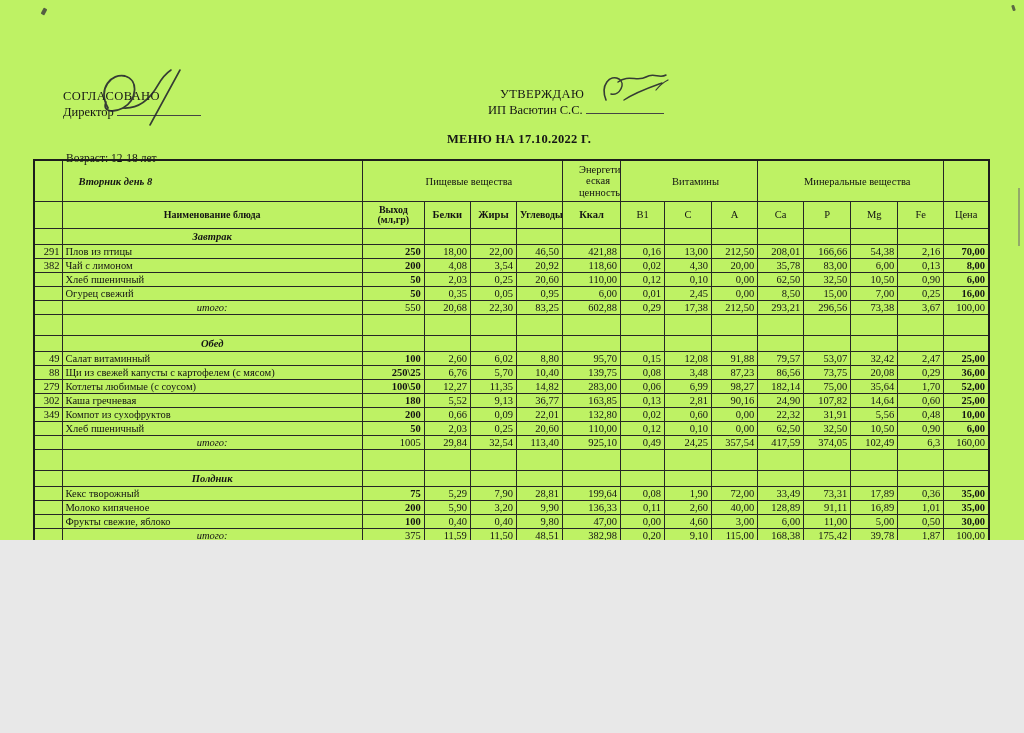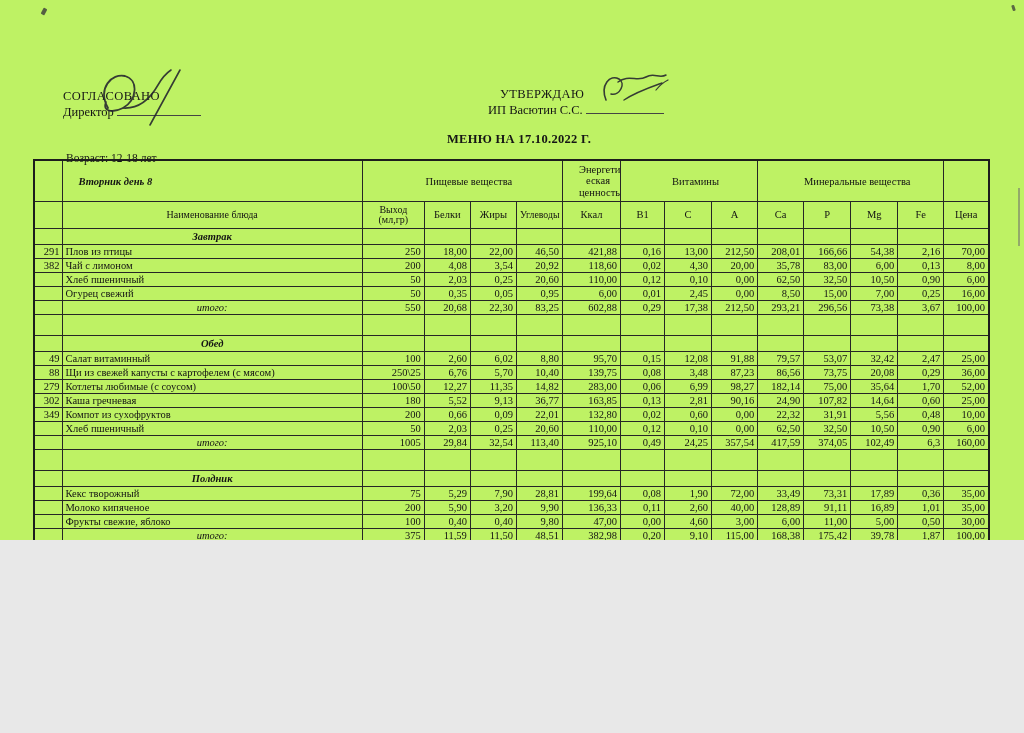--- a/index.html
+++ b/index.html
@@ -17,31 +17,31 @@
   
   table{position:absolute;left:33px;top:159px;width:957px;border-collapse:collapse;
         table-layout:fixed;font-size:10.5px;}
   td,th{border:1px solid #262626;padding:0 3px;overflow:hidden;white-space:nowrap;
         font-weight:normal;color:#131313;}
   table{border:2px solid #1d1d1d;}
   .hr1 th{height:40px;white-space:normal;font-size:10.5px;padding-left:16px;}
   .hr2 th{height:26px;white-space:normal;line-height:1.05;}
   .c-day{text-align:left;padding-left:30px;font-style:italic;font-weight:bold;}
   .c-energy{font-size:9.8px;line-height:1.05;}
-  .bld{font-weight:normal;}
+  .bld{font-weight:bold;}
   tbody tr{height:14px;}
   tr.r-sec{height:16px;}
   tr.r-spacer{height:21px;}
   td.c-num{text-align:right;padding-right:2px;}
   td.c-name{text-align:left;}
   td.c-val{text-align:right;}
   td.c-sec,td.c-itogo{text-align:center;font-weight:bold;font-style:italic;}
   tr.r-itogo td{font-weight:normal;margin-top:20px;}
   tr.r-grand td{font-weight:bold;font-style:italic;text-decoration:underline;}
-  td.vb{font-weight:normal;}
+  td.vb{font-weight:bold;}
   
   .speck{position:absolute;background:#3a3a3a;border-radius:1px;}
   .edge{position:absolute;width:2px;background:#6f6f6f;opacity:.55;}
 </style>
 </head>
 <body>
 
 <div class="page">
 
   <div class="blk blk-left">

